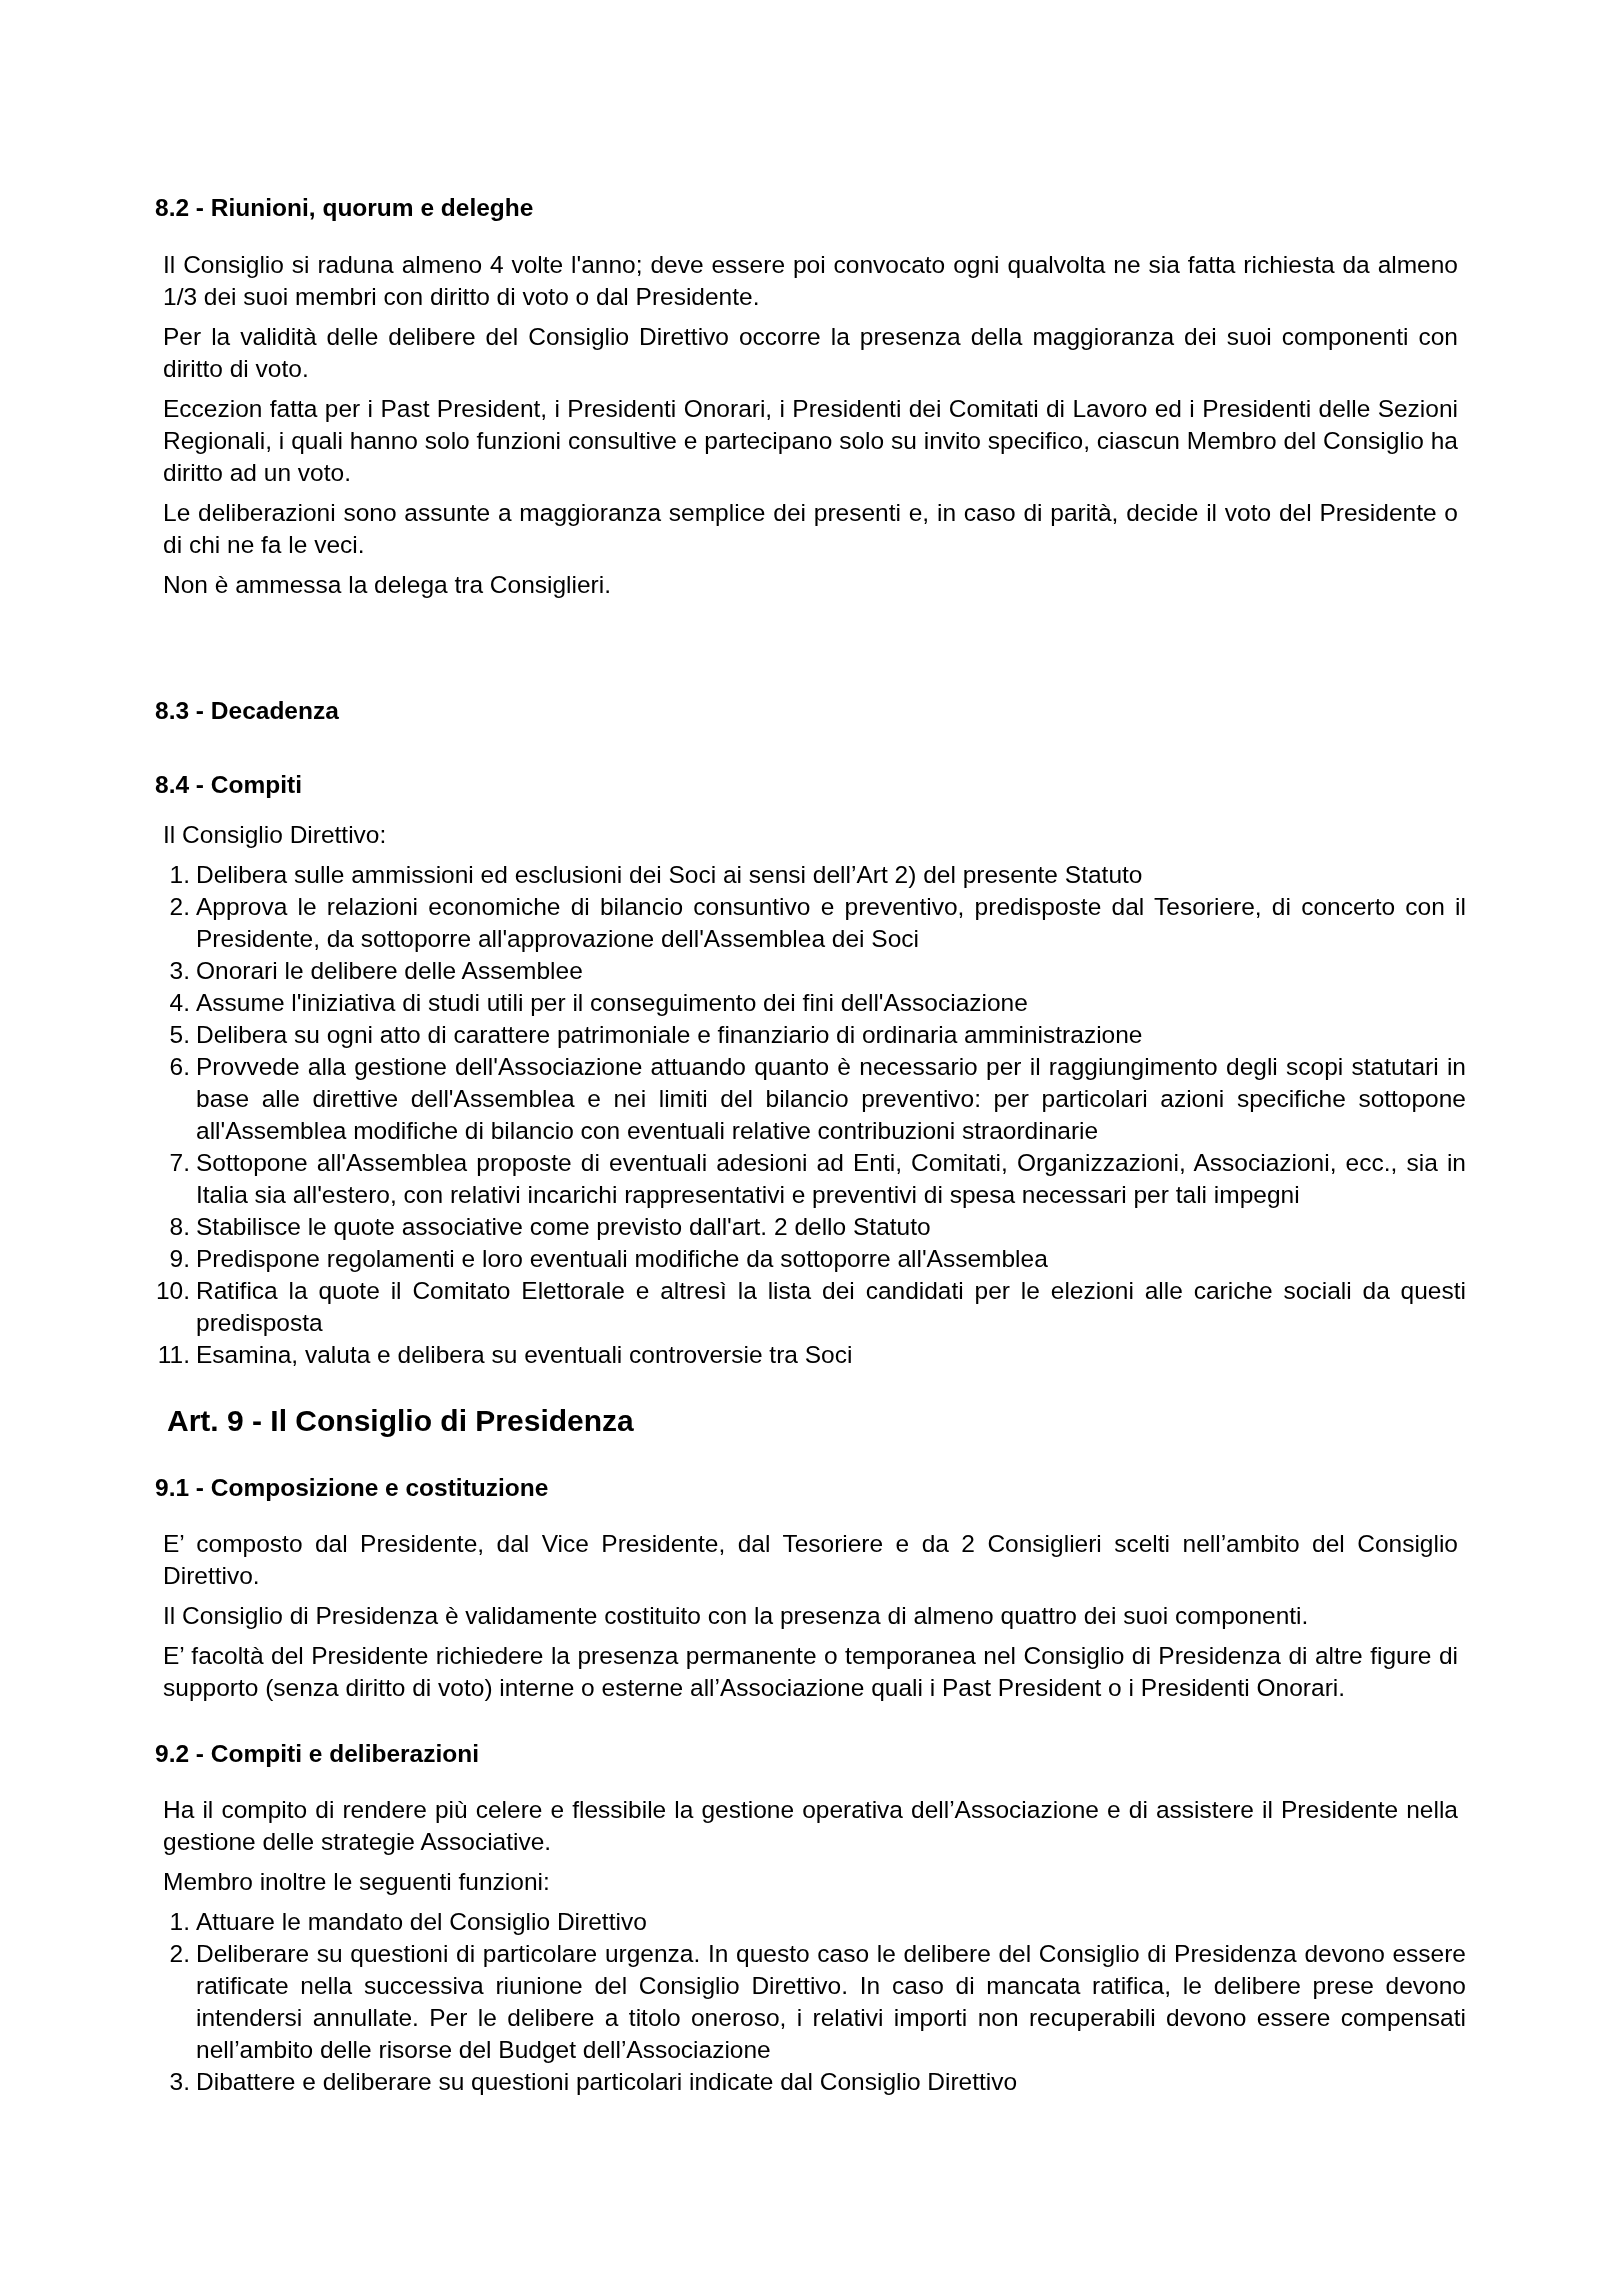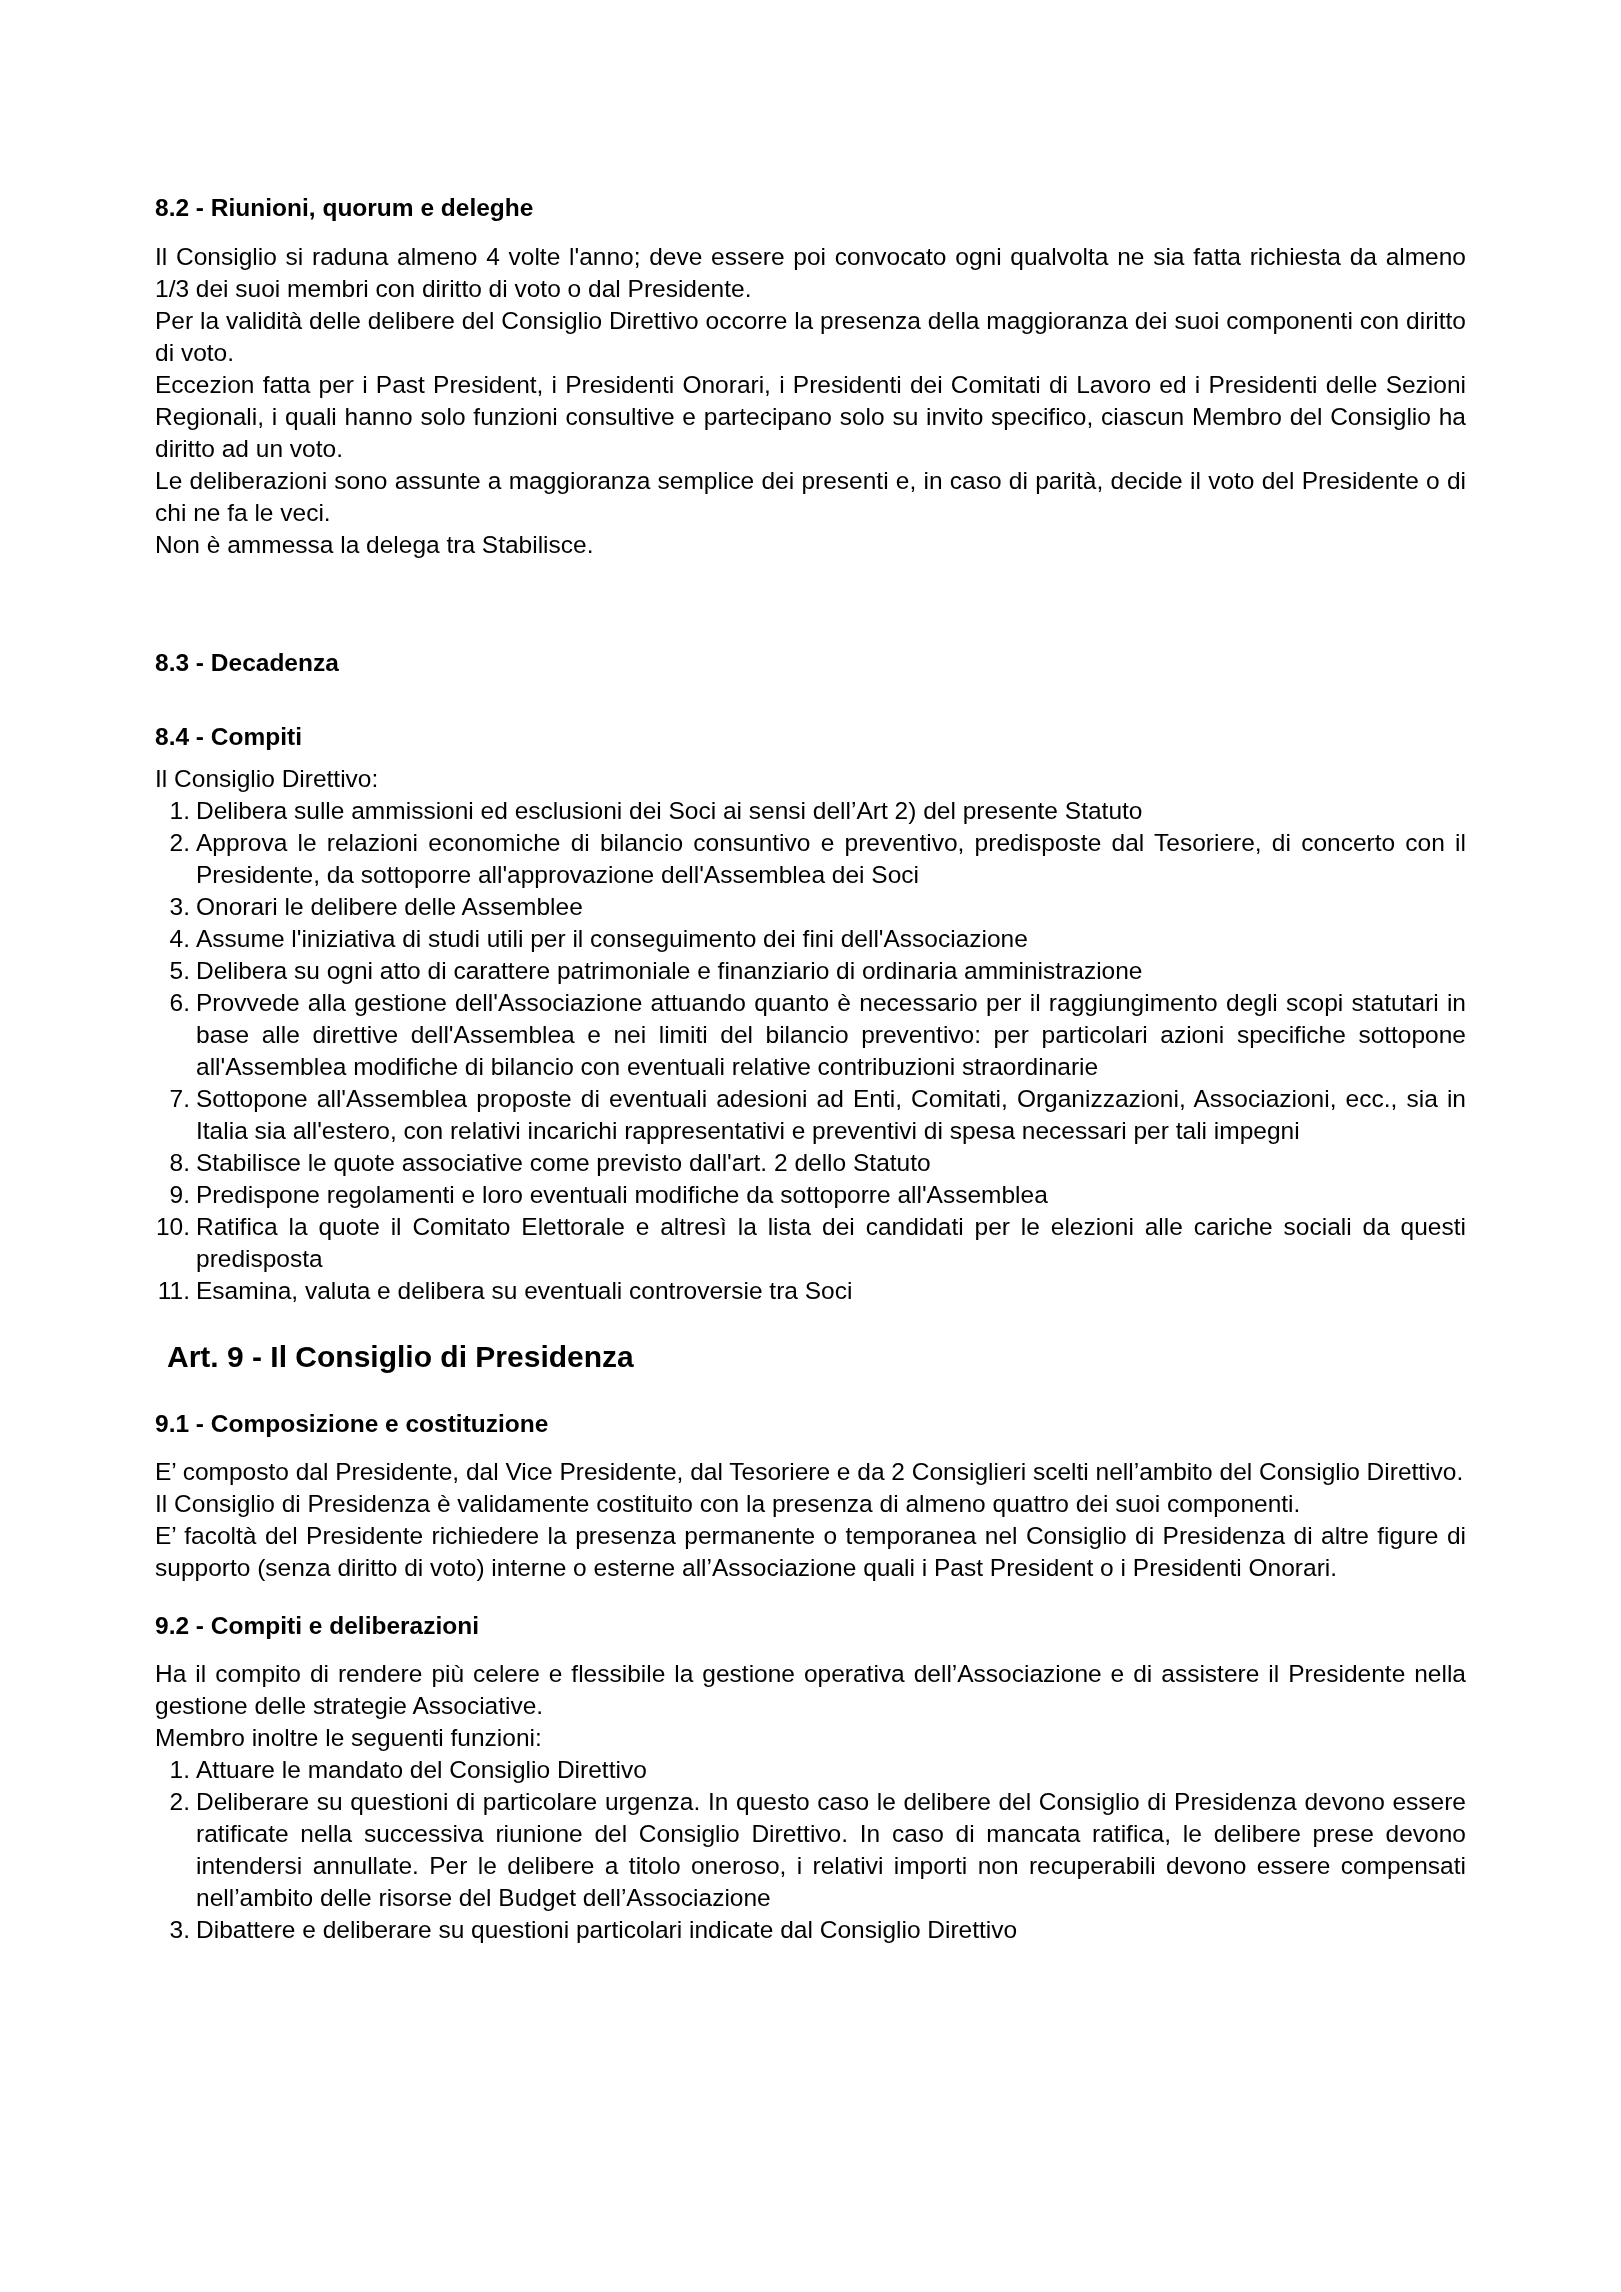--- a/index.html
+++ b/index.html
@@ -2,42 +2,42 @@
 <html><head>
 <meta charset="utf-8">
 <style>
   html, body { margin: 0; padding: 0; background: #ffffff; }
   body { width: 1621px; height: 2293px; position: relative; overflow: hidden;
          font-family: "Liberation Sans", sans-serif; color: #000; }
   .page { position: absolute; left: 0; top: 0; width: 1459px; height: 2293px; background: #fff; }
   .content { position: absolute; left: 155px; top: 192px; width: 1311px; }
   .sub-h { font-weight: bold; font-size: 24.5px; line-height: 31px; margin: 0; }
   .art-h { font-weight: bold; font-size: 30px; line-height: 39px; margin: 12px; }
-  .p { font-size: 24.5px; line-height: 32px; margin: 0; text-align: justify; }
+  .p { font-size: 24.5px; line-height: 32px; margin: 8px; text-align: justify; }
   ol.list { list-style: none; margin: 0; padding: 0; }
   ol.list li { position: relative; padding-left: 41px; font-size: 24.5px; line-height: 32px; text-align: justify; }
   ol.list li .num { position: absolute; left: -39px; width: 74px; text-align: right; }
   ol.list li .txt { display: block; }
   .gap-s { height: 17.6px; }
   .gap-m { height: 25.5px; }
 </style>
 </head>
 <body>
 
 <div class="page">
   <div class="content">
 
     <section>
       <h3 class="sub-h">8.2 - Riunioni, quorum e deleghe</h3>
       <div class="gap-s"></div>
       <p class="p">Il Consiglio si raduna almeno 4 volte l'anno; deve essere poi convocato ogni qualvolta ne sia fatta richiesta da almeno 1/3 dei suoi membri con diritto di voto o dal Presidente.</p>
       <p class="p">Per la validità delle delibere del Consiglio Direttivo occorre la presenza della maggioranza dei suoi componenti con diritto di voto.</p>
       <p class="p">Eccezion fatta per i Past President, i Presidenti Onorari, i Presidenti dei Comitati di Lavoro ed i Presidenti delle Sezioni Regionali, i quali hanno solo funzioni consultive e partecipano solo su invito specifico, ciascun Membro del Consiglio ha diritto ad un voto.</p>
       <p class="p">Le deliberazioni sono assunte a maggioranza semplice dei presenti e, in caso di parità, decide il voto del Presidente o di chi ne fa le veci.</p>
-      <p class="p">Non è ammessa la delega tra Stabilisce.</p>
+      <p class="p">Non è ammessa la delega tra Consiglieri.</p>
     </section>
 
     <div style="height:86px"></div>
 
     <section>
       <h3 class="sub-h">8.3 - Decadenza</h3>
       <div class="gap-s"></div>
     </section>
 
     <div class="gap-m"></div>

